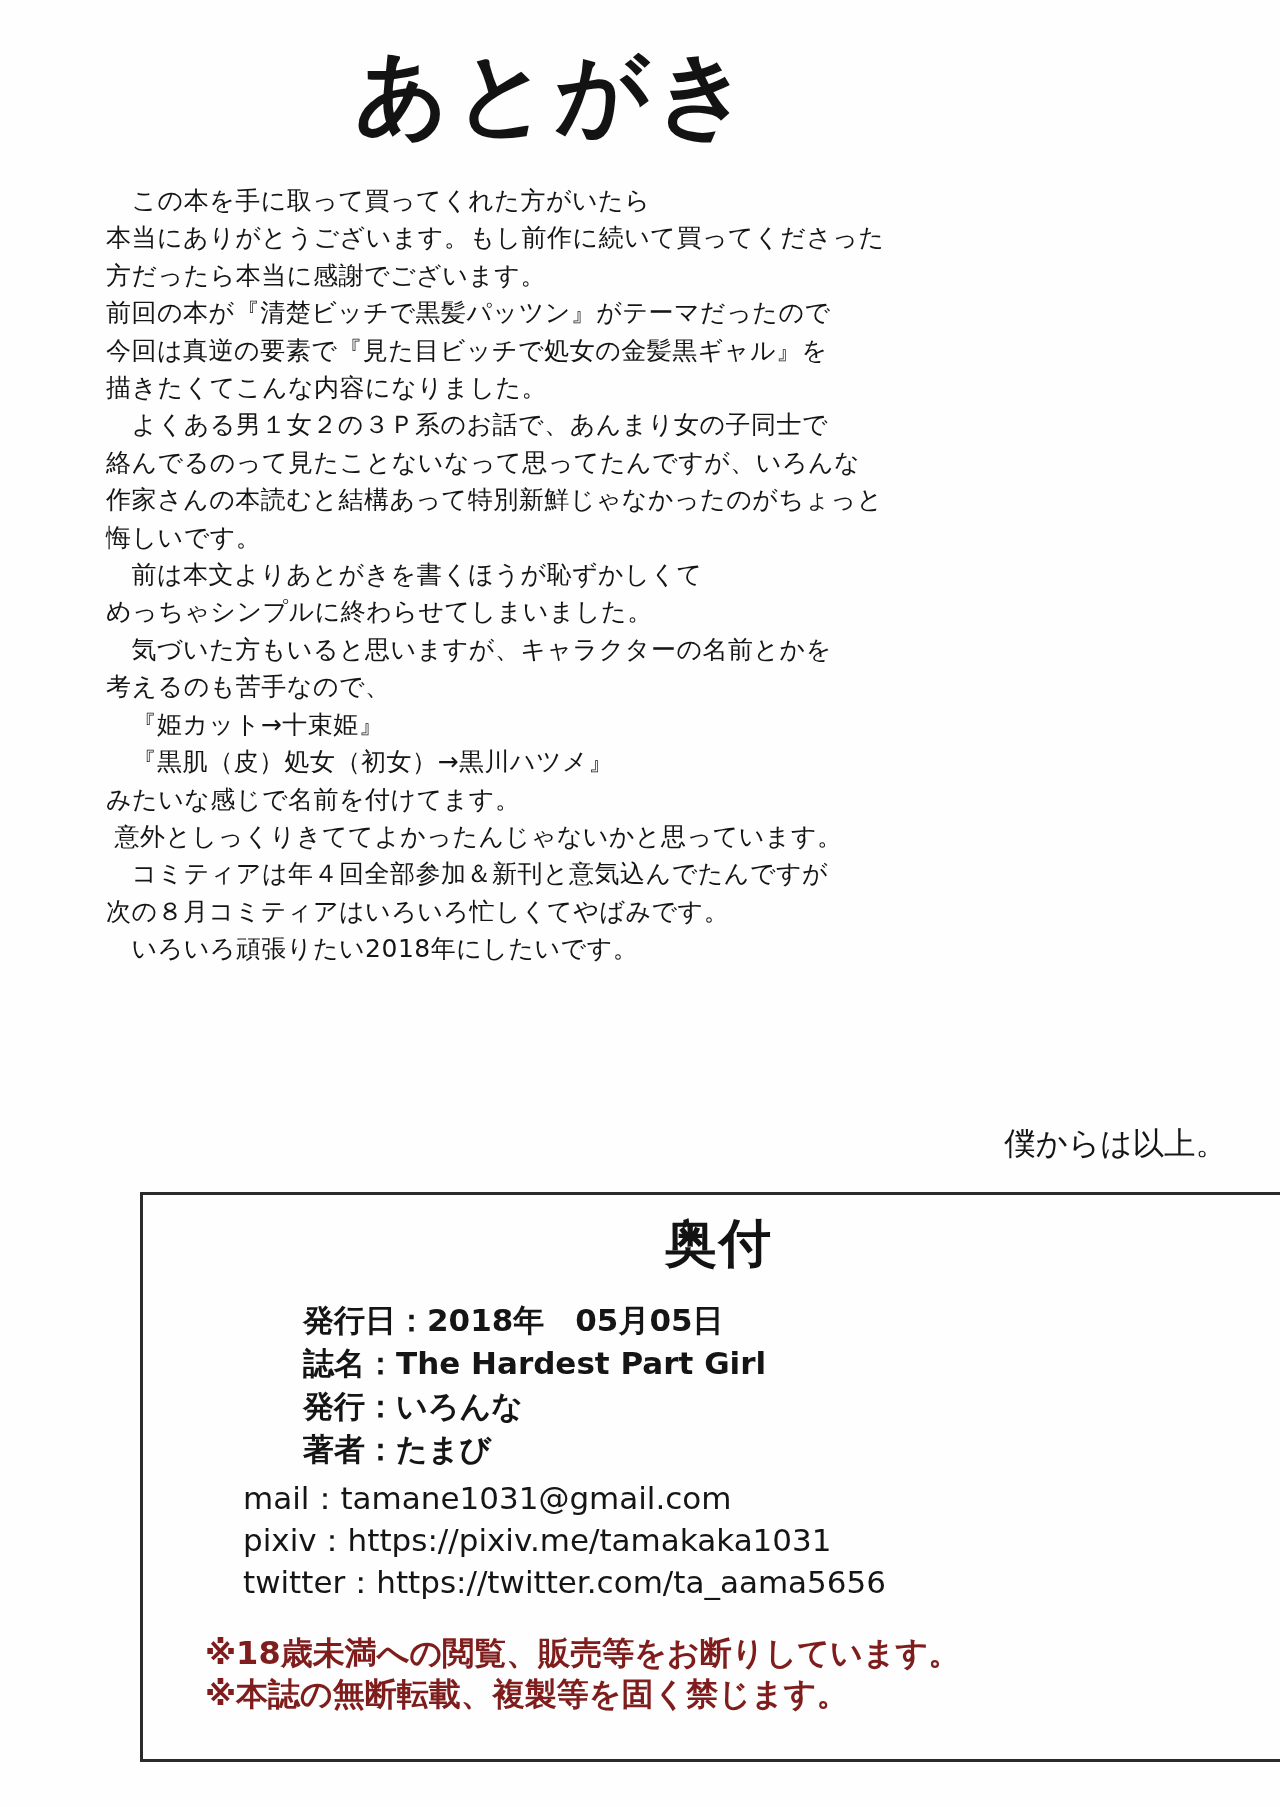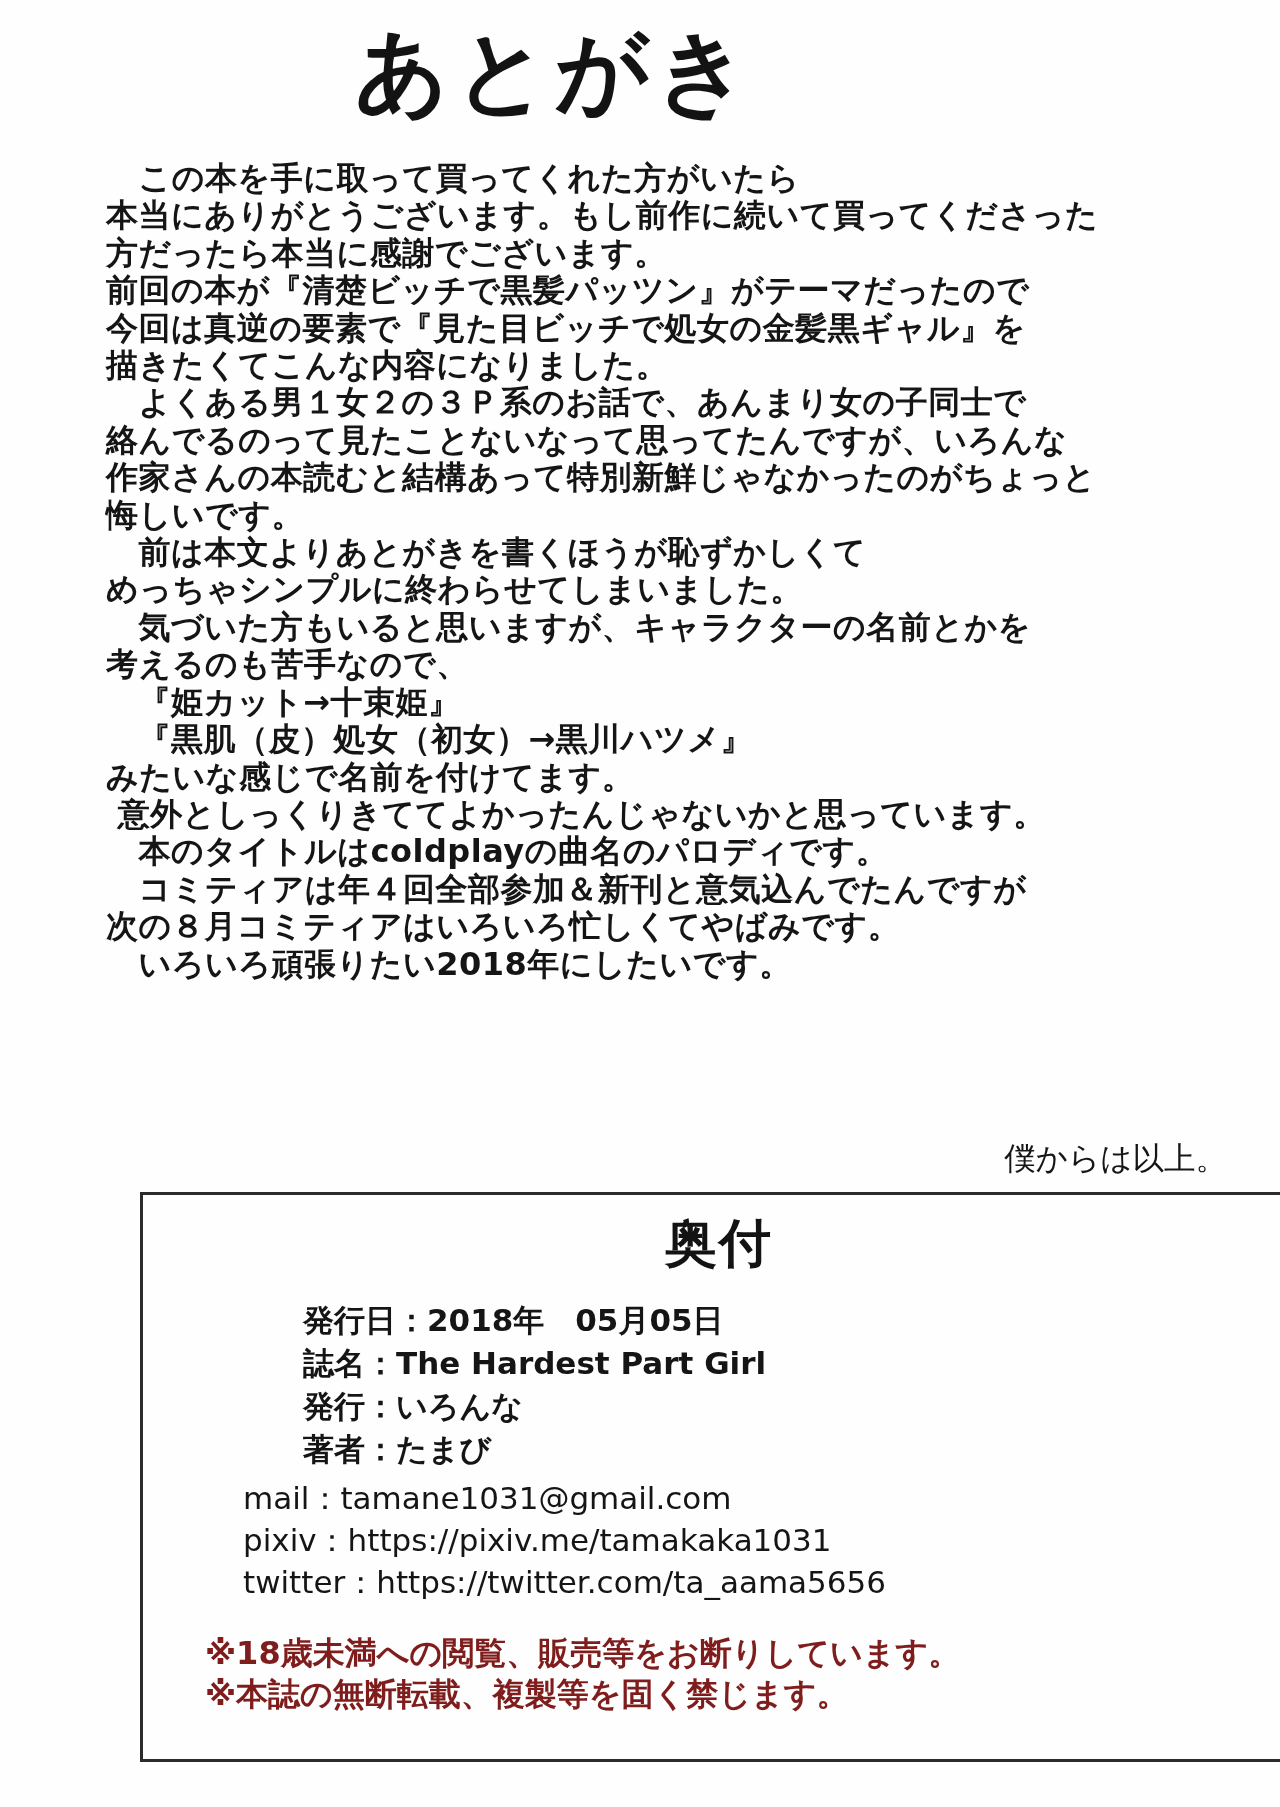--- a/index.html
+++ b/index.html
@@ -7,35 +7,35 @@
   .page {
     position: relative;
     width: 1280px;
     height: 1807px;
     background: #fefefe;
     color: #111;
     font-family: "DejaVu Sans", "Liberation Sans", sans-serif;
     overflow: hidden;
   }
   .afterword-title {
-    padding-top: 10px;
+    padding-top: 32px;
     width: 1110px;
     text-align: center;
     font-size: 92px;
     font-weight: 800;
     letter-spacing: 6px;
     color: #131313;
   }
   .afterword-body {
     margin-top: 26px;
     margin-left: 106px;
     margin-right: 50px;
-    font-size: 32px;
+    font-size: 25px;
     line-height: 37.4px;
-    font-weight: 700;
+    font-weight: 400;
     letter-spacing: 0.5px;
     color: #151515;
   }
   .afterword-body .line {
     white-space: pre-wrap;
     min-height: 37.4px;
   }
   .afterword-closing {
     margin-top: 155px;
     padding-right: 53px;
@@ -108,21 +108,20 @@
       <div class="line">作家さんの本読むと結構あって特別新鮮じゃなかったのがちょっと</div>
       <div class="line">悔しいです。</div>
       <div class="line">　前は本文よりあとがきを書くほうが恥ずかしくて</div>
       <div class="line">めっちゃシンプルに終わらせてしまいました。</div>
       <div class="line">　気づいた方もいると思いますが、キャラクターの名前とかを</div>
       <div class="line">考えるのも苦手なので、</div>
       <div class="line">　『姫カット→十束姫』</div>
       <div class="line">　『黒肌（皮）処女（初女）→黒川ハツメ』</div>
       <div class="line">みたいな感じで名前を付けてます。</div>
       <div class="line"> 意外としっくりきててよかったんじゃないかと思っています。</div>
-      <div class="line">　本のタイトルはcoldplayの曲名のパロディです。</div>
       <div class="line">　コミティアは年４回全部参加＆新刊と意気込んでたんですが</div>
       <div class="line">次の８月コミティアはいろいろ忙しくてやばみです。</div>
       <div class="line">　いろいろ頑張りたい2018年にしたいです。</div>
     </div>
 
   <div class="afterword-closing">僕からは以上。</div>
 
   <div class="colophon-box">
     <div class="colophon-title">奥付</div>
 

